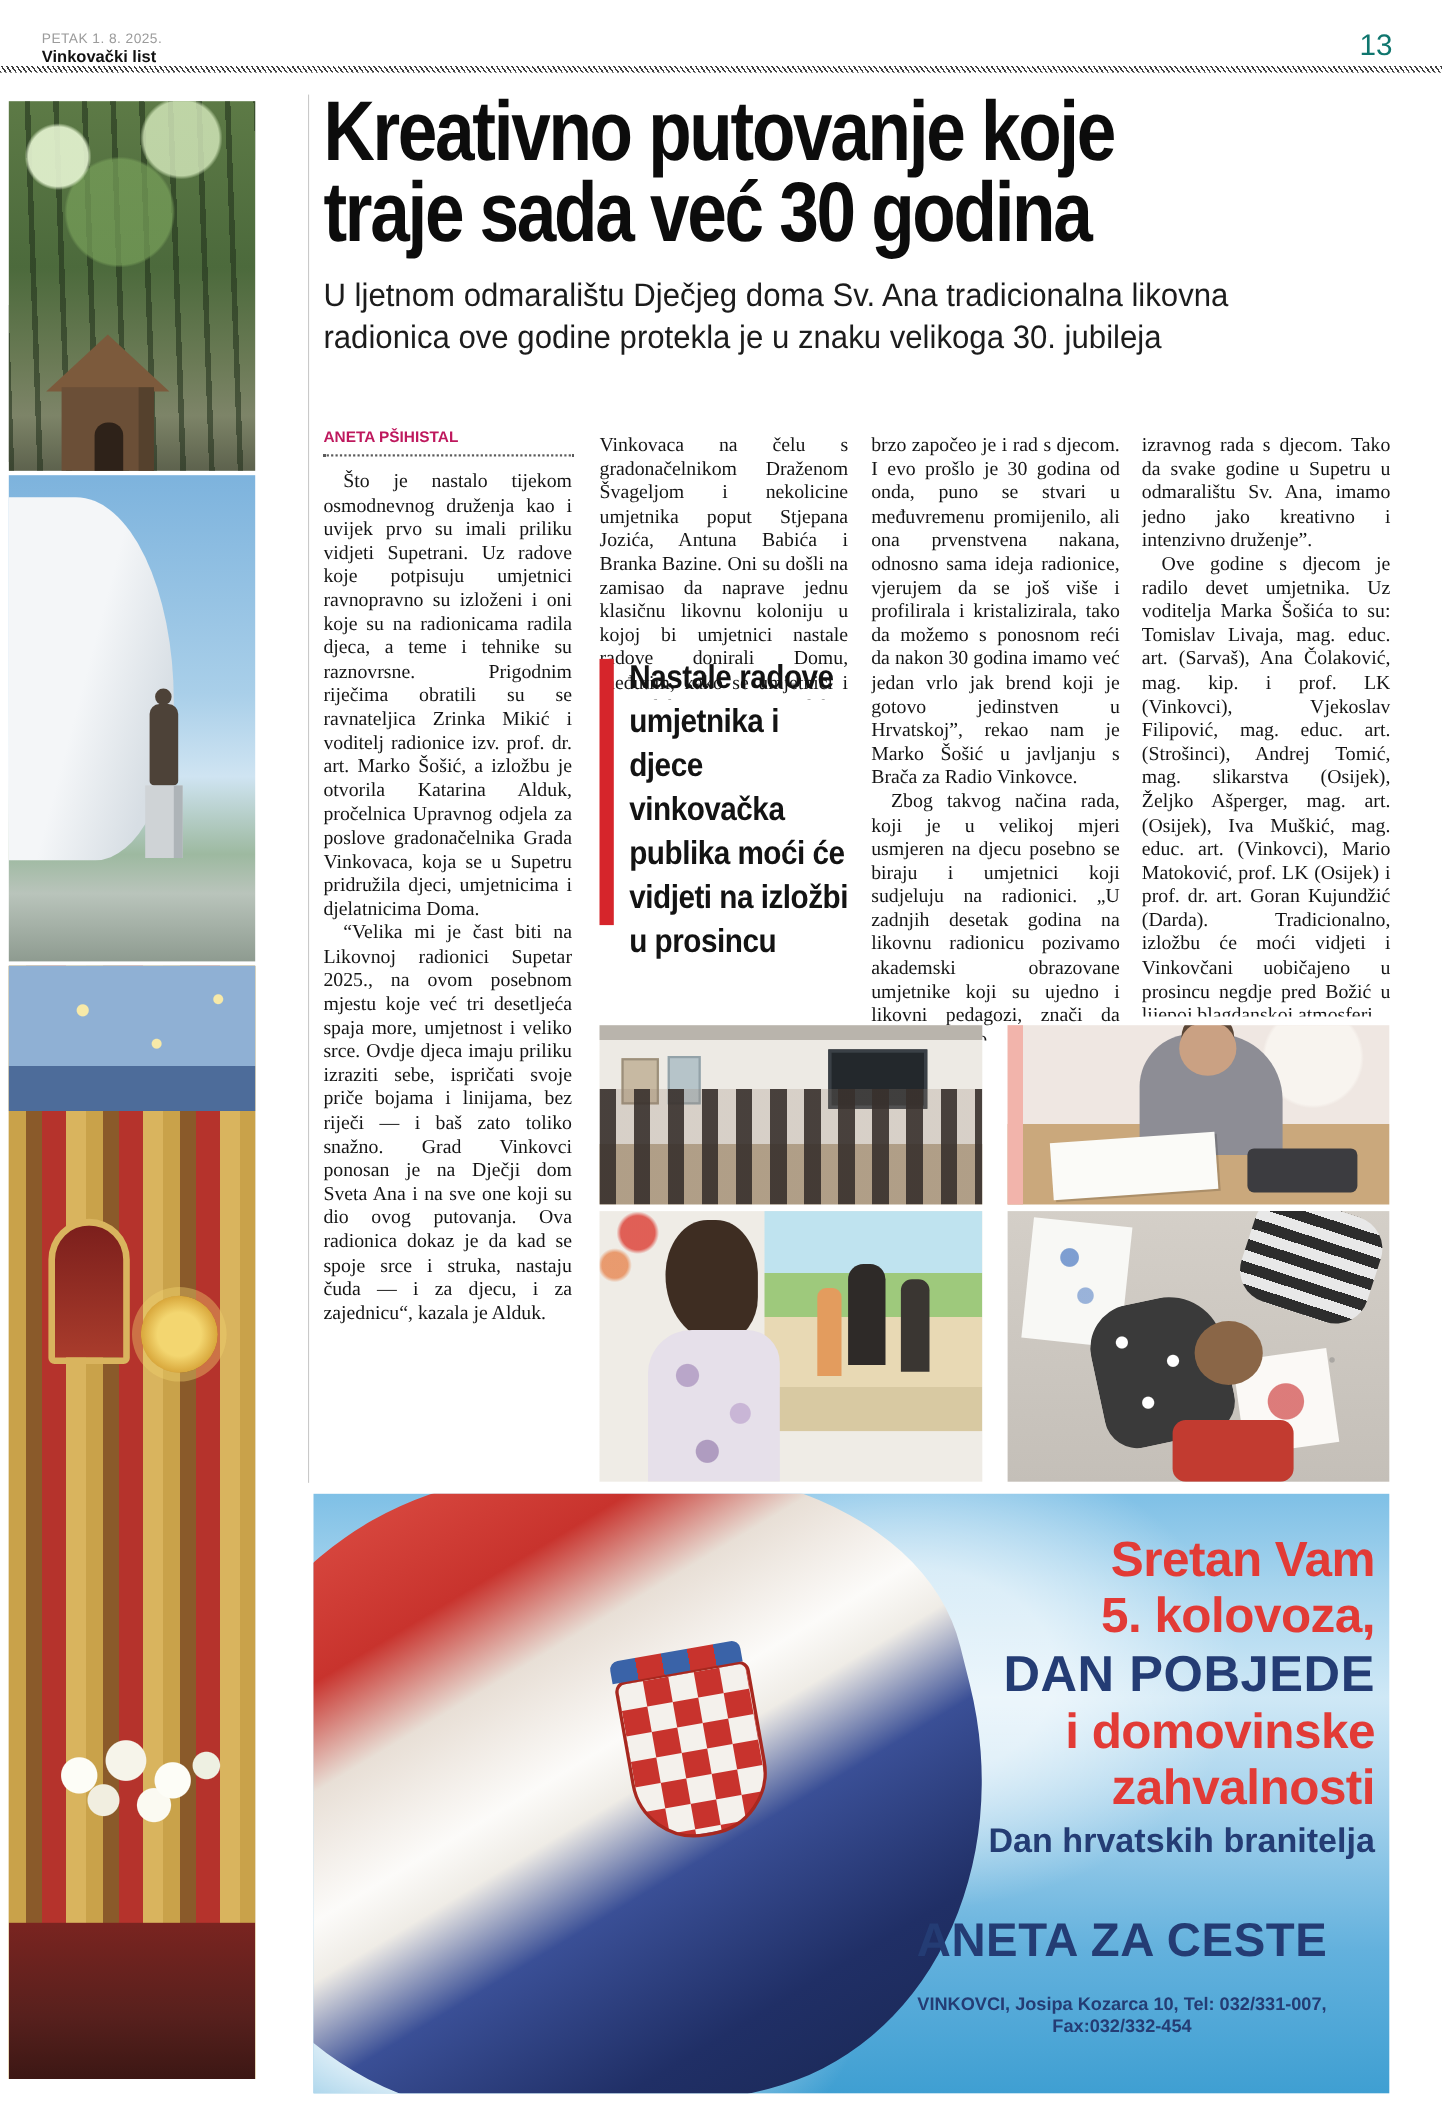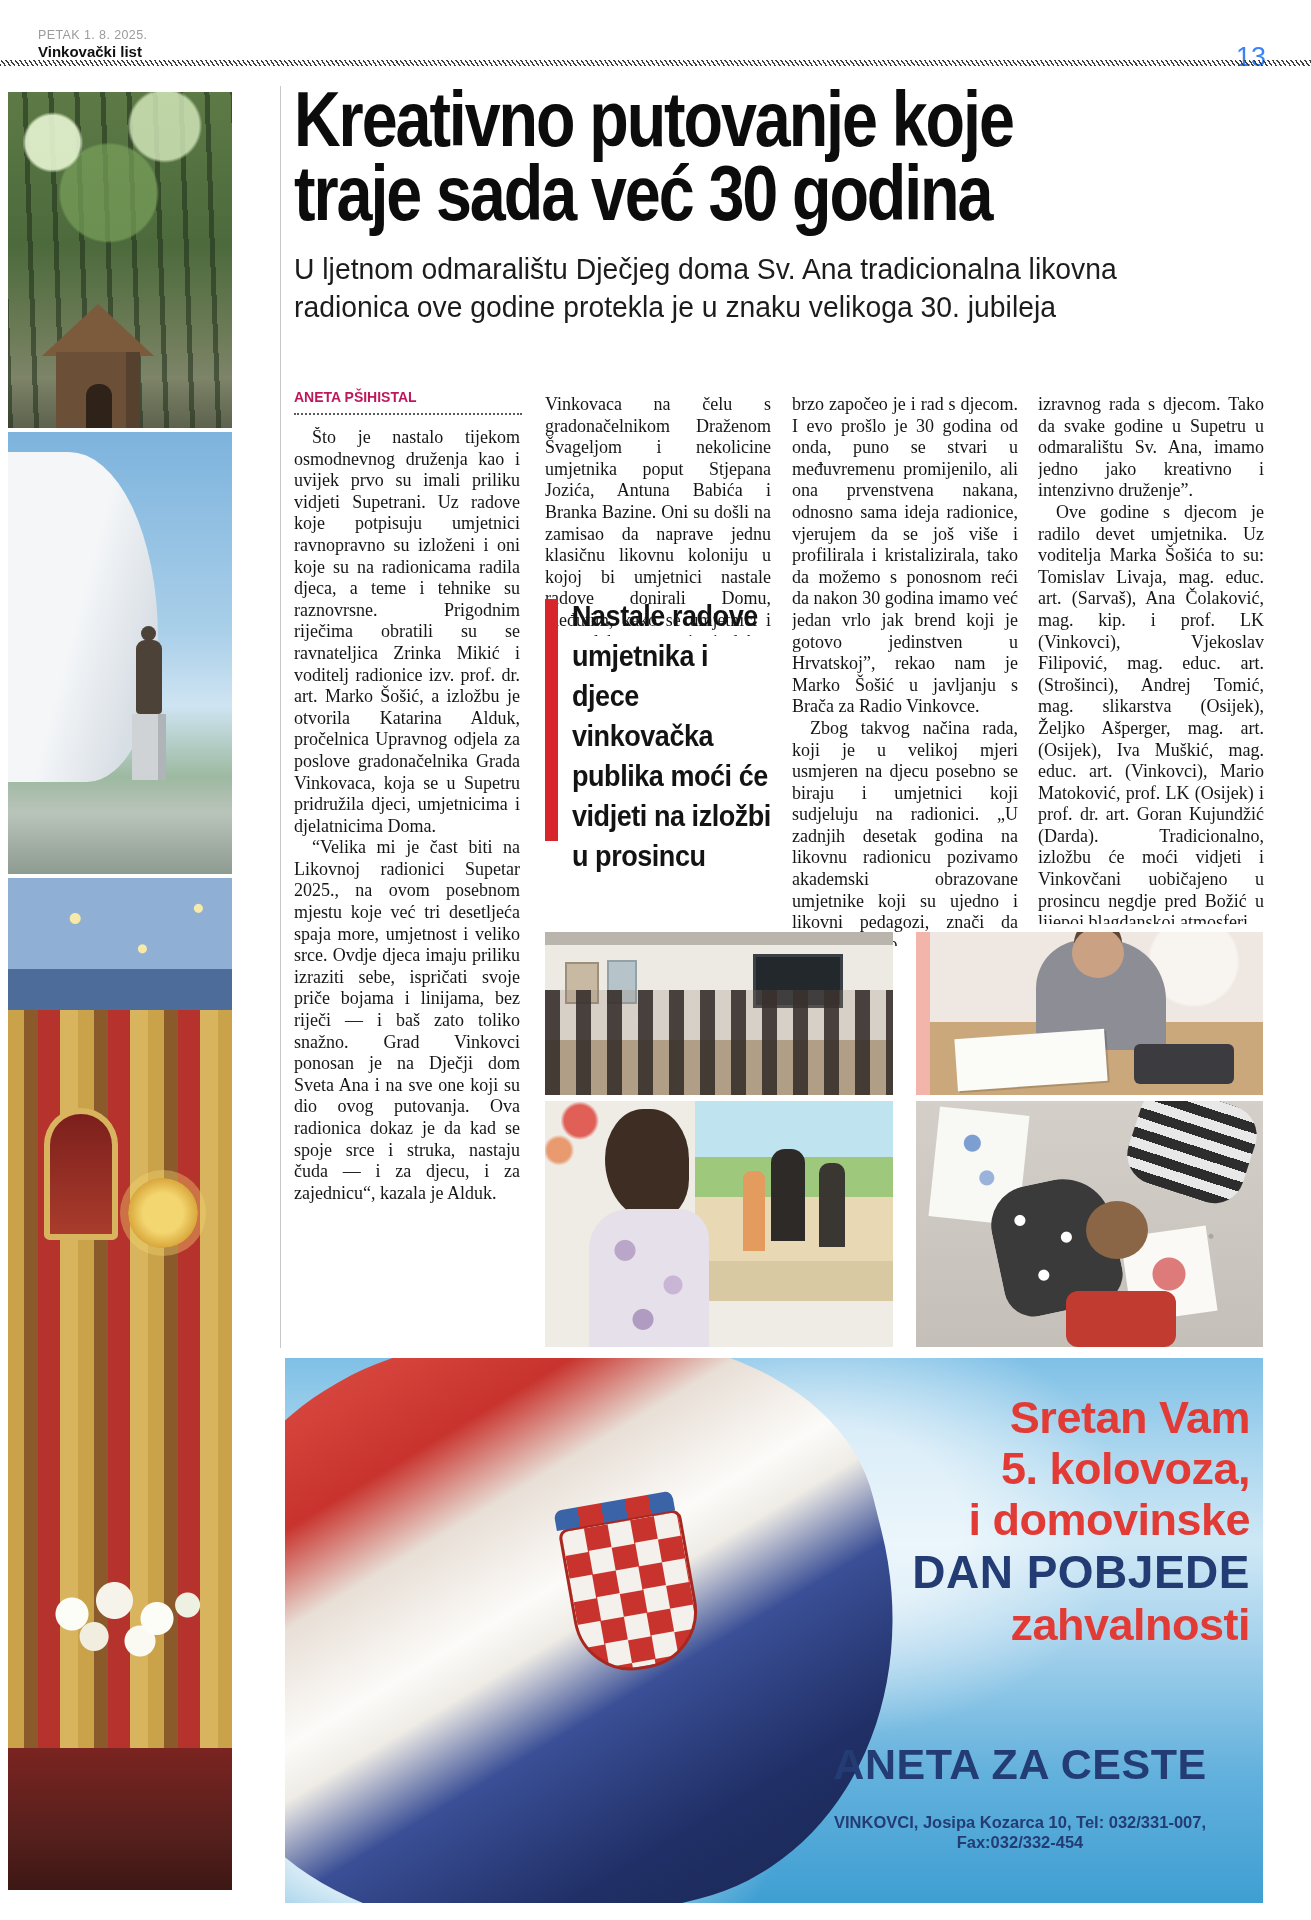--- a/index.html
+++ b/index.html
@@ -3,21 +3,21 @@
 <meta charset="utf-8">
 <style>
   html,body{margin:0;padding:0;background:#e9e9e9;}
   .page{position:relative;width:1311px;height:1920px;background:#fff;overflow:hidden;
         font-family:"Liberation Serif",serif;color:#151515;}
   .abs{position:absolute;}
   .sans{font-family:"Liberation Sans",sans-serif;}
   
   .date{left:38px;top:28px;font-size:12.5px;color:#9b9b9b;letter-spacing:.4px;}
   .masthead{left:38px;top:43px;font-size:15px;font-weight:700;color:#101010;}
-  .pagenum{left:1236px;top:42px;font-size:27px;color:#3b82f6;}
+  .pagenum{left:1236px;top:26px;font-size:27px;color:#0f766e;}
   .hatchrule{left:0;top:60px;width:1311px;height:6px;
     background:repeating-linear-gradient(55deg,#3f3f3f 0 1.4px,transparent 1.4px 3.8px);}
   .vrule{left:280px;top:86px;width:1px;height:1262px;background:#c9c9c9;}
   
   .headline{left:294px;top:82px;width:1160px;font-weight:700;font-size:77px;line-height:74px;
     letter-spacing:-2.5px;color:#0c0c0c;transform:scaleX(.84);transform-origin:left top;
     font-family:"Liberation Sans",sans-serif;}
   .subhead{left:294px;top:250px;width:1050px;font-size:29.5px;line-height:38px;color:#1c1c1c;
     font-family:"Liberation Sans",sans-serif;transform:scaleX(.96);transform-origin:left top;}
   .byline{left:294px;top:389px;width:228px;text-align:left;font-size:14px;font-weight:700;
@@ -255,23 +255,24 @@
     <div class="abs kidhead"></div>
     <div class="abs redbag"></div>
   </div>
 
   <div class="abs ad">
     <div class="abs flag"></div>
     <div class="abs shield"></div>
     <div class="abs adtext">
       <span class="adl adred" id="adl1" style="color: rgb(226, 59, 54);">Sretan Vam</span>
       <span class="adl adred" id="adl2" style="color: rgb(226, 59, 54);">5. kolovoza,</span>
+      <span class="adl adnavy1" id="adl3" style="color: rgb(36, 60, 116);">DAN POBJEDE</span>
       <span class="adl adred" id="adl4" style="color: rgb(226, 59, 54);">i domovinske</span>
-      <span class="adl adnavy1" id="adl3" style="color: rgb(36, 60, 116);">DAN POBJEDE</span>
       <span class="adl adred" id="adl5" style="color: rgb(226, 59, 54);">zahvalnosti</span>
+      <span class="adl adnavy2" id="adl6" style="color: rgb(36, 60, 116);">Dan hrvatskih branitelja</span>
     </div>
     <div class="abs adorg">
       <span class="org1" id="adorg1" style="color: rgb(36, 60, 116);">ANETA ZA CESTE</span>
       <span class="contact contact1" id="adc1" style="color: rgb(36, 60, 116);">VINKOVCI, Josipa Kozarca 10, Tel: 032/331-007, Fax:032/332-454</span>
 
     </div>
   </div>
 
 </div>
 

